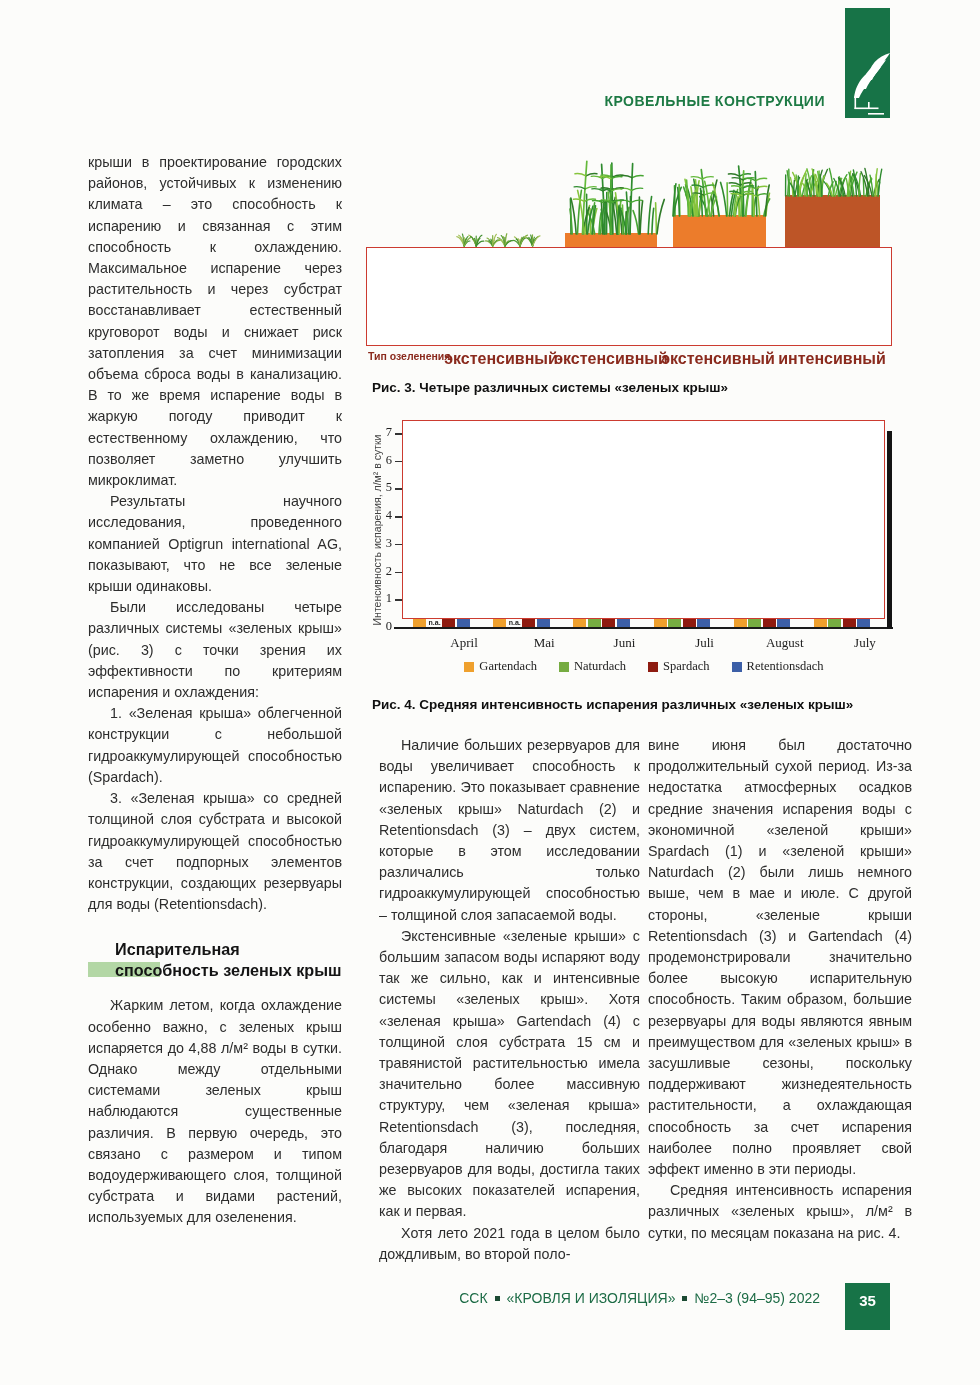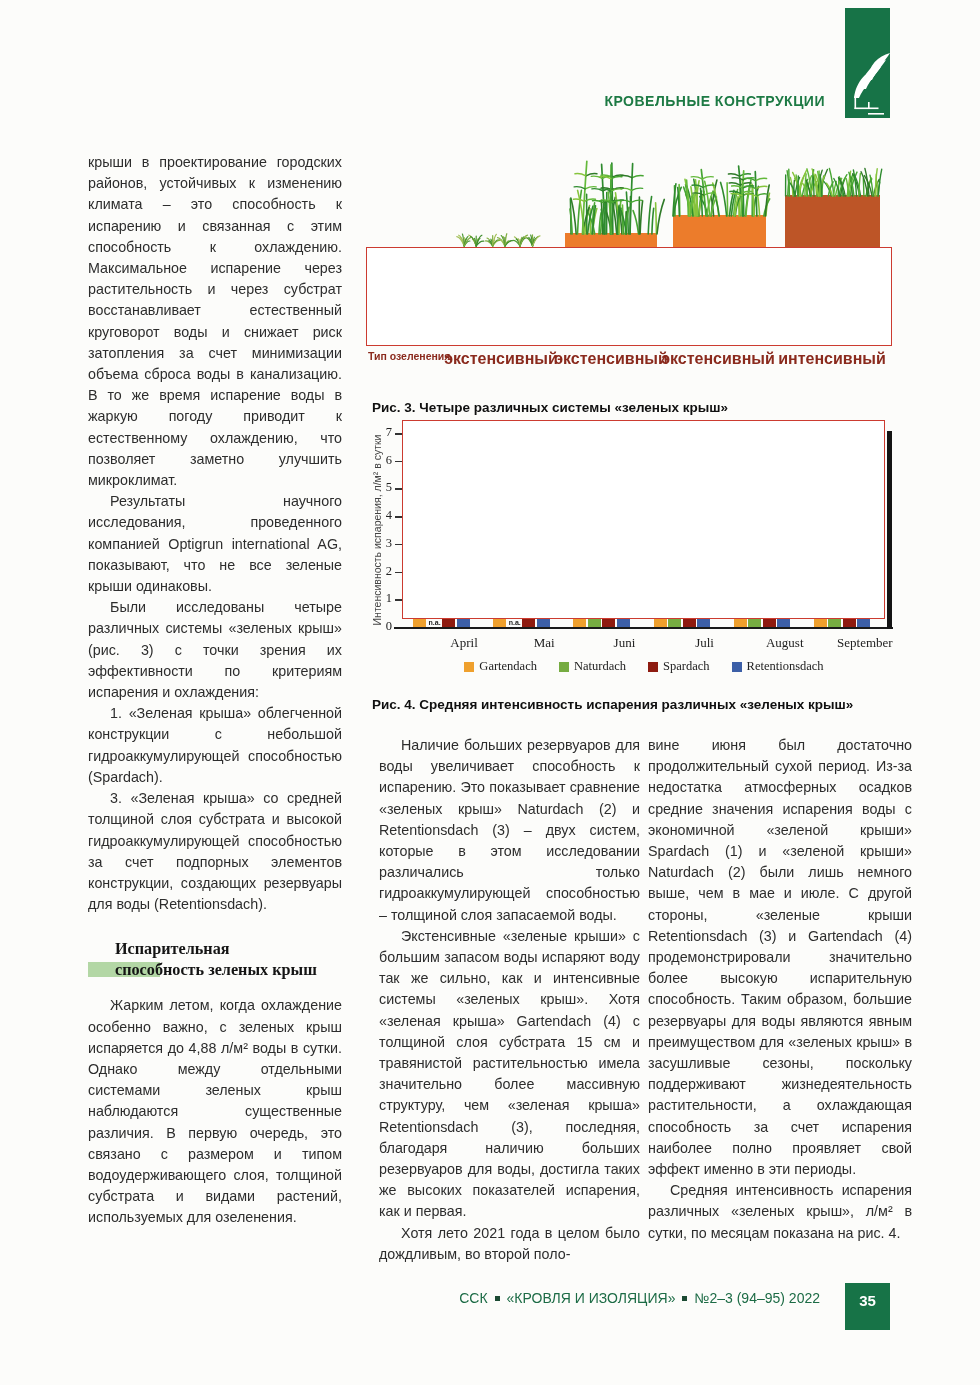--- a/index.html
+++ b/index.html
@@ -11,21 +11,21 @@
   .masthead-logo{position:absolute;left:845px;top:8px;width:45px;height:110px;}
   
   .col{position:absolute;font-size:14.3px;line-height:21.2px;text-align:justify;color:#2d2d2d;}
   .col p{margin:0;text-indent:22px;}
   .col p.noindent{text-indent:0;}
   .col-left{left:88px;top:152px;width:254px;}
   .col-mid{left:379px;top:735px;width:261px;}
   .col-right{left:648px;top:735px;width:264px;}
   
   .section-heading{position:relative;margin:24px 0 14px 0;font-size:16.2px;line-height:21px;
-        font-weight:bold;color:#141414;text-align:left;font-family:Liberation Serif, serif;}
+        font-weight:bold;color:#141414;text-align:left;}
   .section-heading .hl-bar{position:absolute;left:0;top:23px;width:72px;height:15px;background:#b3d7a5;}
   .section-heading div{position:relative;padding-left:27px;}
   
   .fig3{position:absolute;left:366px;top:150px;width:528px;height:232px;margin:0;}
   .fig3 svg{position:absolute;left:0;top:0;}
   .fig3-overlay{position:absolute;left:0;top:97px;width:524px;height:97px;background:#fff;
         border:1.5px solid #cc3b30;}
   .fig3-rowlabel{position:absolute;top:200px;left:2px;font-size:10.5px;font-weight:bold;color:#8a2a1d;}
   .fig3-type{position:absolute;top:200px;transform:translateX(-50%);font-size:16px;font-weight:bold;color:#8a2a1d;}
   .fig-caption{position:absolute;left:372px;font-size:13.5px;font-weight:bold;color:#101010;}
@@ -385,21 +385,21 @@
         <path d="M454.5,46 Q453.7,31.3 451.7,21.5" stroke="#63b93a" stroke-width="1.4" fill="none" stroke-linecap="round"></path>
         <path d="M507.1,46 Q506.1,33.5 504.0,25.2" stroke="#46a532" stroke-width="1.4" fill="none" stroke-linecap="round"></path>
         <path d="M419.6,46 Q419.6,33.3 419.7,24.9" stroke="#2e8b2e" stroke-width="1.4" fill="none" stroke-linecap="round"></path>
         <path d="M503.0,46 Q501.8,29.5 498.9,18.4" stroke="#2f7a28" stroke-width="1.4" fill="none" stroke-linecap="round"></path>
         <path d="M479.2,46 Q477.4,35.5 473.3,28.5" stroke="#2f7a28" stroke-width="1.4" fill="none" stroke-linecap="round"></path>
       </svg>
     <div class="fig3-overlay"></div>
     <span class="fig3-rowlabel">Тип озеленения</span>
     <span id="fig3-types"><span class="fig3-type" style="left: 135px;">экстенсивный</span><span class="fig3-type" style="left: 245px;">экстенсивный</span><span class="fig3-type" style="left: 352px;">экстенсивный</span><span class="fig3-type" style="left: 466px;">интенсивный</span></span>
   </figure>
-  <div class="fig-caption" style="top:400px;">Рис. 3. Четыре различных системы «зеленых крыш»</div>
+  <div class="fig-caption" style="top:380px;">Рис. 3. Четыре различных системы «зеленых крыш»</div>
 
   <figure class="fig4" id="fig4">
       <div class="ytick-mark" style="top: 18px;"></div>
       <div class="ytick-label" style="top: 10px;">7</div>
       <div class="ytick-mark" style="top: 45.7143px;"></div>
       <div class="ytick-label" style="top: 37.7143px;">6</div>
       <div class="ytick-mark" style="top: 73.4286px;"></div>
       <div class="ytick-label" style="top: 65.4286px;">5</div>
       <div class="ytick-mark" style="top: 101.143px;"></div>
       <div class="ytick-label" style="top: 93.1429px;">4</div>
@@ -455,21 +455,21 @@
         <span class="legend-item">
           <span class="legend-swatch" style="background: rgb(60, 95, 167);"></span>
           <span>Retentionsdach</span>
         </span>
       </div>
   <div class="month-label" style="left: 76.0833px;">April</div>
       <div class="month-label" style="left: 156.25px;">Mai</div>
       <div class="month-label" style="left: 236.417px;">Juni</div>
       <div class="month-label" style="left: 316.583px;">Juli</div>
       <div class="month-label" style="left: 396.75px;">August</div>
-      <div class="month-label" style="left: 476.917px;">September</div>
+      <div class="month-label" style="left: 476.917px;">July</div>
     </figure>
   <div class="fig-caption" style="top:697px;">Рис. 4. Средняя интенсивность испарения различных «зеленых крыш»</div>
 
   <section class="col col-mid" id="col-mid">
       <p>Наличие больших резервуаров для воды увеличивает способность к испарению. Это показывает сравнение «зеленых крыш» Naturdach (2) и Retentionsdach (3) – двух систем, которые в этом исследовании различались только гидроаккумулирующей способностью – толщиной слоя запасаемой воды.</p>
       <p>Экстенсивные «зеленые крыши» с большим запасом воды испаряют воду так же сильно, как и интенсивные системы «зеленых крыш». Хотя «зеленая крыша» Gartendach (4) с толщиной слоя субстрата 15 см и травянистой растительностью имела значительно более массивную структуру, чем «зеленая крыша» Retentionsdach (3), последняя, благодаря наличию больших резервуаров для воды, достигла таких же высоких показателей испарения, как и первая.</p>
       <p>Хотя лето 2021 года в целом было дождливым, во второй поло-</p>
     </section>
   <section class="col col-right" id="col-right">
       <p class="noindent">вине июня был достаточно продолжительный сухой период. Из-за недостатка атмосферных осадков средние значения испарения воды с экономичной «зеленой крыши» Spardach (1) и «зеленой крыши» Naturdach (2) были лишь немного выше, чем в мае и июле. С другой стороны, «зеленые крыши Retentionsdach (3) и Gartendach (4) продемонстрировали значительно более высокую испарительную способность. Таким образом, большие резервуары для воды являются явным преимуществом для «зеленых крыш» в засушливые сезоны, поскольку поддерживают жизнедеятельность растительности, а охлаждающая способность за счет испарения наиболее полно проявляет свой эффект именно в эти периоды.</p>

